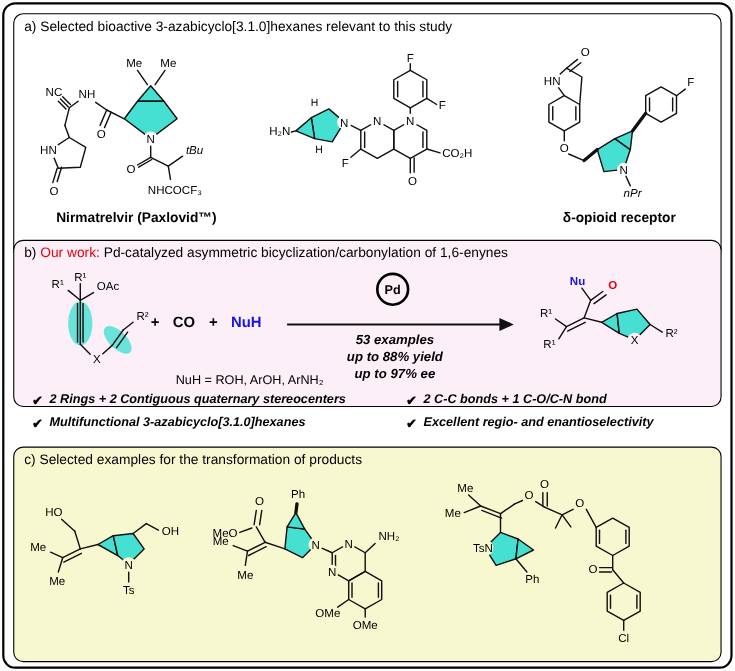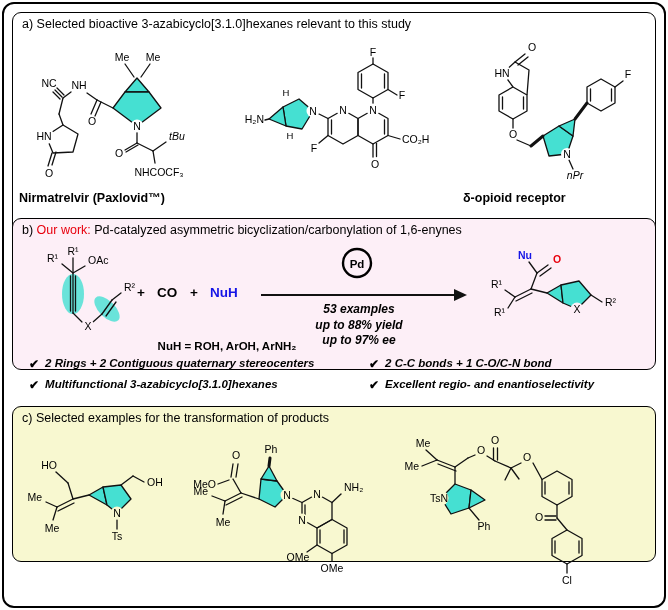--- a/index.html
+++ b/index.html
@@ -2,39 +2,39 @@
 <html><head>
 <meta charset="utf-8">
 <style>
   *{margin:0;padding:0;box-sizing:border-box}
   html,body{width:668px;height:610px;background:#fff;font-family:"Liberation Sans",sans-serif;position:relative;overflow:hidden}
   .frame{position:absolute;left:2px;top:2px;width:664px;height:606px;border:2.5px solid #000;border-radius:12px;background:#fff}
   .panel{position:absolute;border:1.5px solid #000;border-radius:9px}
   #panel-a{left:8px;top:8px;width:644px;height:224px;background:#ffffff}
   #panel-b{left:8px;top:214px;width:644px;height:152px;background:#fdeff7}
   .ptitle{position:absolute;left:9px;top:4px;font-size:12.5px;color:#000;white-space:nowrap}
-  .cname{position:absolute;font-size:12.5px;font-weight:bold;color:#000}
+  .cname{position:absolute;font-size:12.5px;font-weight:bold;text-align:center;color:#000}
   svg{position:absolute;overflow:visible}
   svg text{font-family:"Liberation Sans",sans-serif;font-size:10.5px;fill:#000}
   .bond{stroke:#111;stroke-width:1.3;fill:none;stroke-linecap:round}
   .bondT{stroke:#111;stroke-width:3;fill:none;stroke-linecap:round}
   .ring{fill:none;stroke:#111;stroke-width:1.3;stroke-linejoin:round}
   .cy{fill:#45e0d2;stroke:#111;stroke-width:1.3;stroke-linejoin:round}
   .hl{fill:#45e0d2;opacity:.8;stroke:none}
   .msk{stroke:none}
   text.red,tspan.red{fill:#e8000d;font-weight:bold}
   text.blue{fill:#1515e6;font-weight:bold}
   text.bit{font-weight:bold;font-style:italic;font-size:12px}
   text.pd{font-weight:bold;font-size:11.5px}
   text.sm{font-size:9.5px}
   text.itl{font-style:italic}
   .red{color:#e8000d}
   .blue{color:#1515e6}
   .rxw{position:absolute;font-size:13.5px;font-weight:bold;color:#000}
-  .note{position:absolute;font-size:11.5px;font-weight:bold;color:#000;text-align:center}
+  .note{position:absolute;font-size:11.5px;font-weight:normal;color:#000;text-align:center}
   .bullet{position:absolute;font-size:11.5px;font-weight:bold;font-style:italic;color:#000;display:flex;gap:6px;white-space:nowrap}
   .chk{font-style:normal;font-size:12px}
 </style>
 </head>
 <body>
 
 <div class="frame">
 
   <div class="panel" id="panel-a">
     <div class="ptitle">a) Selected bioactive 3-azabicyclo[3.1.0]hexanes relevant to this study</div>
@@ -265,21 +265,21 @@
         <span class="chk">✔</span>
         <span>Multifunctional 3-azabicyclo[3.1.0]hexanes</span>
       </div>
     <div class="bullet" style="left:356px;top:159px">
         <span class="chk">✔</span>
         <span>Excellent regio- and enantioselectivity</span>
       </div>
   </div>
 
   <div class="panel" id="pan
-el-c" style="left:8px;top:402px;width:644px;height:156px;background:#f8f8d0;position:absolute;border:1.5px solid #000;border-radius:9px">
+el-c" style="left:8px;top:402px;width:644px;height:196px;background:#f8f8d0;position:absolute;border:1.5px solid #000;border-radius:9px">
     <div class="ptitle">c) Selected examples for the transformation of products</div>
 
     <svg style="left:14px;top:36px" width="150" height="110" viewBox="0 0 150 110">
       <g>
         <polygon class="cy" points="62,52 76,44 80,62"></polygon>
         <polygon class="cy" points="76,44 94,42 104,56 90,70 80,62"></polygon>
       </g>
       <g>
         <line class="bond" x1="29" y1="29" x2="41" y2="40"></line>
         <line class="bond" x1="41" y1="40" x2="46" y2="56"></line>

